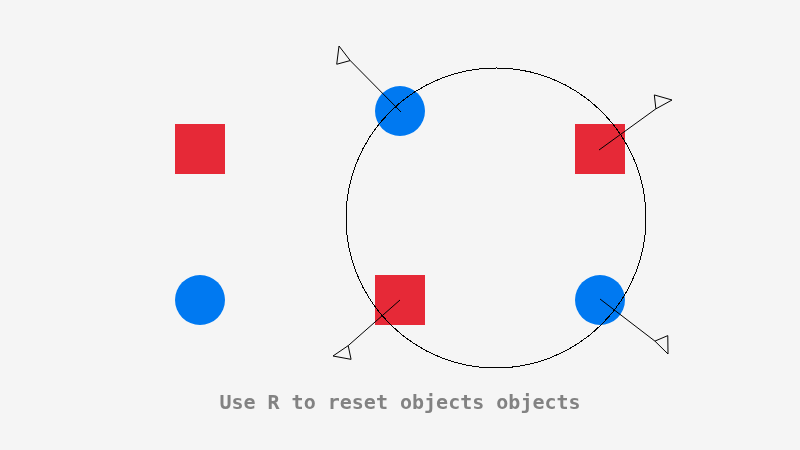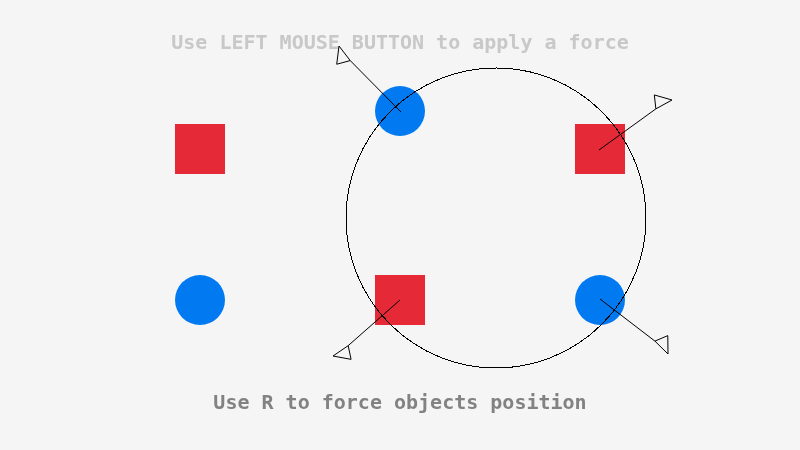--- a/index.html
+++ b/index.html
@@ -34,21 +34,20 @@
     position: absolute;
     left: 0; top: 0;
     width: 800px; height: 450px;
     pointer-events: none;
   }
 </style>
 </head>
 <body>
 
 <div id="stage" style="width: 800px; height: 450px; background: rgb(245, 245, 245);">
-  <div id="instruction-top" class="instruction" style="color: rgb(200, 200, 200);">Use LEFT MOUSE BUTTON to apply a force</div>
 
   <div id="objects-layer">
       <div class="phys square" style="left: 175px; top: 124px; width: 50px; height: 50px; background: rgb(230, 41, 55);"></div>
       <div class="phys circle" style="left: 375px; top: 86px; width: 50px; height: 50px; background: rgb(0, 121, 241);"></div>
       <div class="phys square" style="left: 575px; top: 124px; width: 50px; height: 50px; background: rgb(230, 41, 55);"></div>
       <div class="phys circle" style="left: 175px; top: 275px; width: 50px; height: 50px; background: rgb(0, 121, 241);"></div>
       <div class="phys square" style="left: 375px; top: 275px; width: 50px; height: 50px; background: rgb(230, 41, 55);"></div>
       <div class="phys circle" style="left: 575px; top: 275px; width: 50px; height: 50px; background: rgb(0, 121, 241);"></div>
     </div>
 
@@ -65,14 +64,14 @@
       <g>
         <line x1="400" y1="300" x2="348.19310595779524" y2="345.6477282031814" stroke="#000000" stroke-width="1"></line>
         <polygon points="333,356 348.19310595779524,345.6477282031814 351.07747372045475,359.34737865893135" fill="none" stroke="#000000" stroke-width="1"></polygon>
       </g>
       <g>
         <line x1="600" y1="299" x2="654.9065444009901" y2="341.09413232375454" stroke="#000000" stroke-width="1"></line>
         <polygon points="668,354 654.9065444009901,341.09413232375454 667.7904353940356,335.6164181217063" fill="none" stroke="#000000" stroke-width="1"></polygon>
       </g>
     </svg>
 
-  <div id="instruction-bottom" class="instruction" style="color: rgb(130, 130, 130);">Use R to force objects position</div>
+  <div id="instruction-bottom" class="instruction" style="color: rgb(130, 130, 130);">Use R to reset objects objects</div>
 </div>
 
 </body></html>

